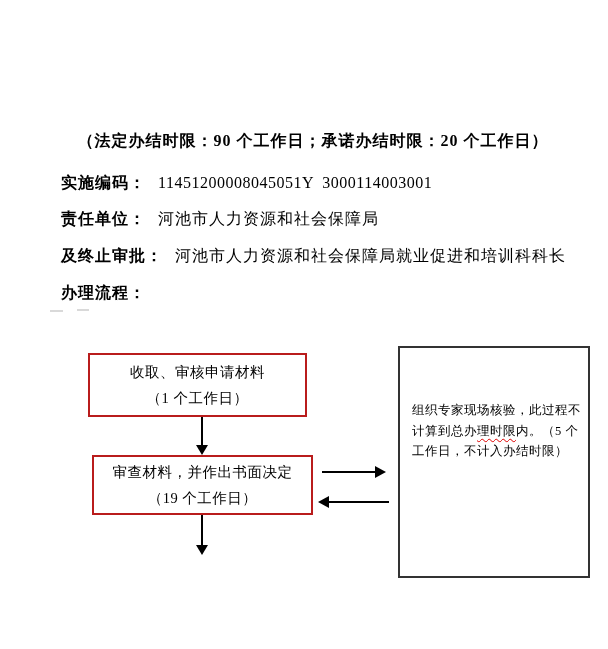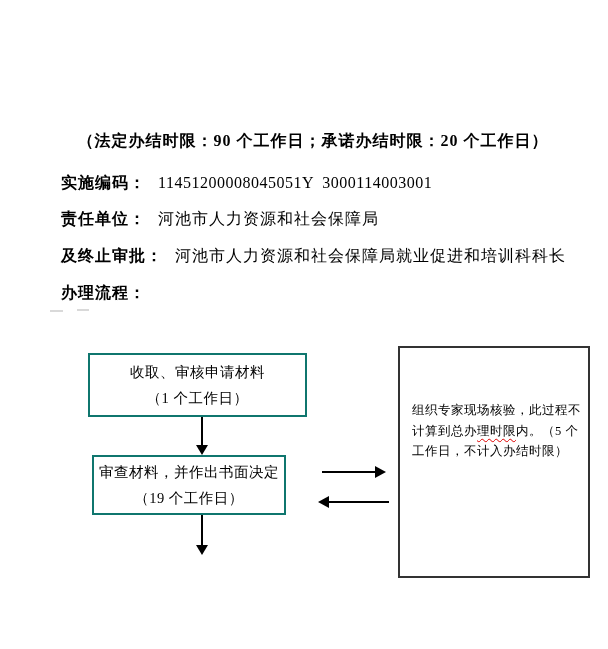--- a/index.html
+++ b/index.html
@@ -47,34 +47,34 @@
   .row-2 { top: 209px; }
   .row-3 { top: 246px; }
   .row-4 { top: 283px; }
   .artifact-dash {
     position: absolute;
     height: 2px;
     background: #d9d9d9;
   }
   .fc-box {
     position: absolute;
-    border: 2px solid #0f766e;
+    border: 2px solid #b91c1c;
     background: #ffffff;
     display: flex;
     flex-direction: column;
     align-items: center;
     justify-content: center;
     text-align: center;
     font-size: 14.5px;
     letter-spacing: 0.5px;
     line-height: 26px;
     box-sizing: border-box;
   }
   .box-1 { left: 88px;  top: 353px; width: 219px; height: 64px; }
-  .box-2 { left: 92px;  top: 455px; width: 194px; height: 60px; }
+  .box-2 { left: 92px;  top: 455px; width: 221px; height: 60px; }
   .box-3 { left: 52px;  top: 555px; width: 298px; height: 63px; }
   .side-box {
     position: absolute;
     left: 398px; top: 346px;
     width: 192px; height: 232px;
     border: 2px solid #333333;
     background: #ffffff;
     box-sizing: border-box;
   }
   .side-box-text {

